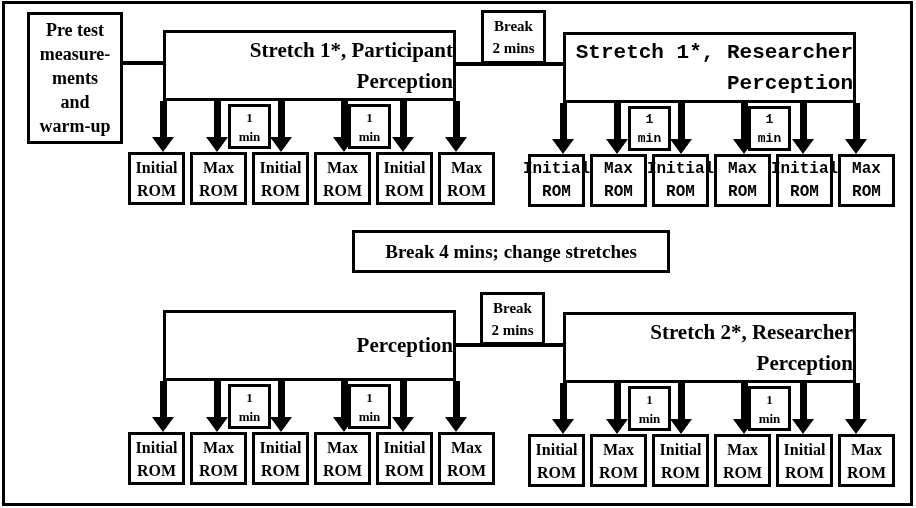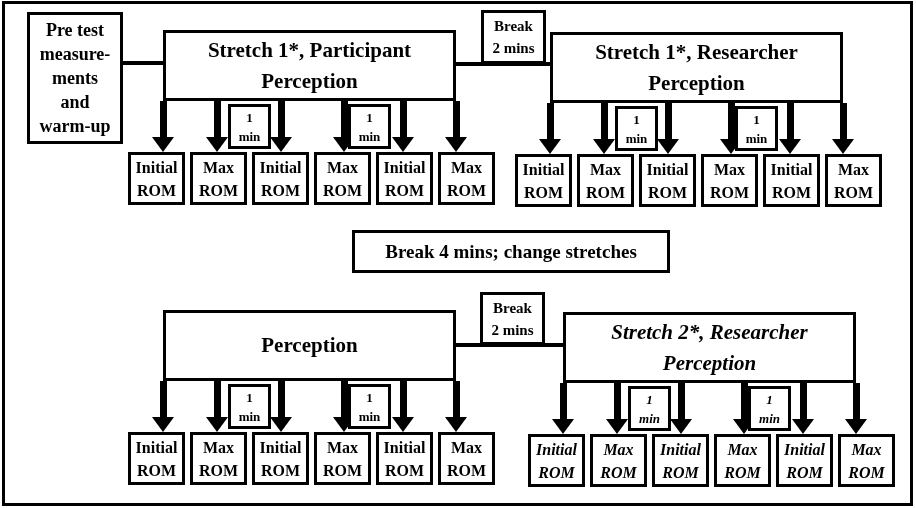--- a/index.html
+++ b/index.html
@@ -26,25 +26,25 @@
     display: flex;
     flex-direction: column;
     align-items: center;
     justify-content: center;
     text-align: center;
   }
   .pretest { left: 27px; top: 12px; width: 96px; height: 132px; font-size: 18px; line-height: 24px; }
 
   .unit { position: absolute; width: 367px; height: 176px; }
   .u-tl { left: 128px; top: 30px; }
-  .u-tr { left: 515px; top: 32px; }
+  .u-tr { left: 528px; top: 32px; font-family: Liberation Mono, monospace; }
   .u-bl { left: 128px; top: 310px; }
-  .u-br { left: 528px; top: 312px; font-style: italic; }
-
-  .stretch { left: 35px; top: 0; width: 293px; height: 71px; font-size: 21px; line-height: 31px; }
+  .u-br { left: 528px; top: 312px; }
+
+  .stretch { left: 35px; top: 0; width: 293px; height: 71px; font-size: 21px; line-height: 31px; align-items: flex-end; }
 
   .rom { top: 122px; width: 57px; height: 53px; font-size: 16px; line-height: 23px; }
   .p1 { left: 0; } .p2 { left: 62px; } .p3 { left: 124px; }
   .p4 { left: 186px; } .p5 { left: 248px; } .p6 { left: 310px; }
 
   .minbox { top: 74px; width: 43px; height: 45px; font-size: 13px; line-height: 19px; }
   .m1 { left: 100px; } .m2 { left: 220px; }
 
   .arrow {
     position: absolute;

